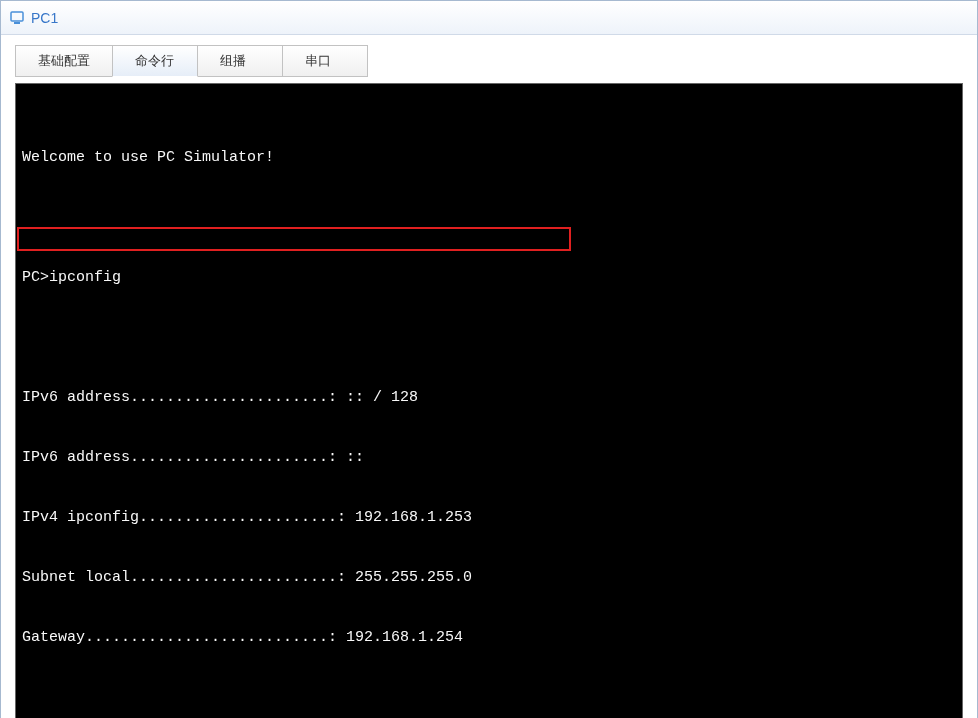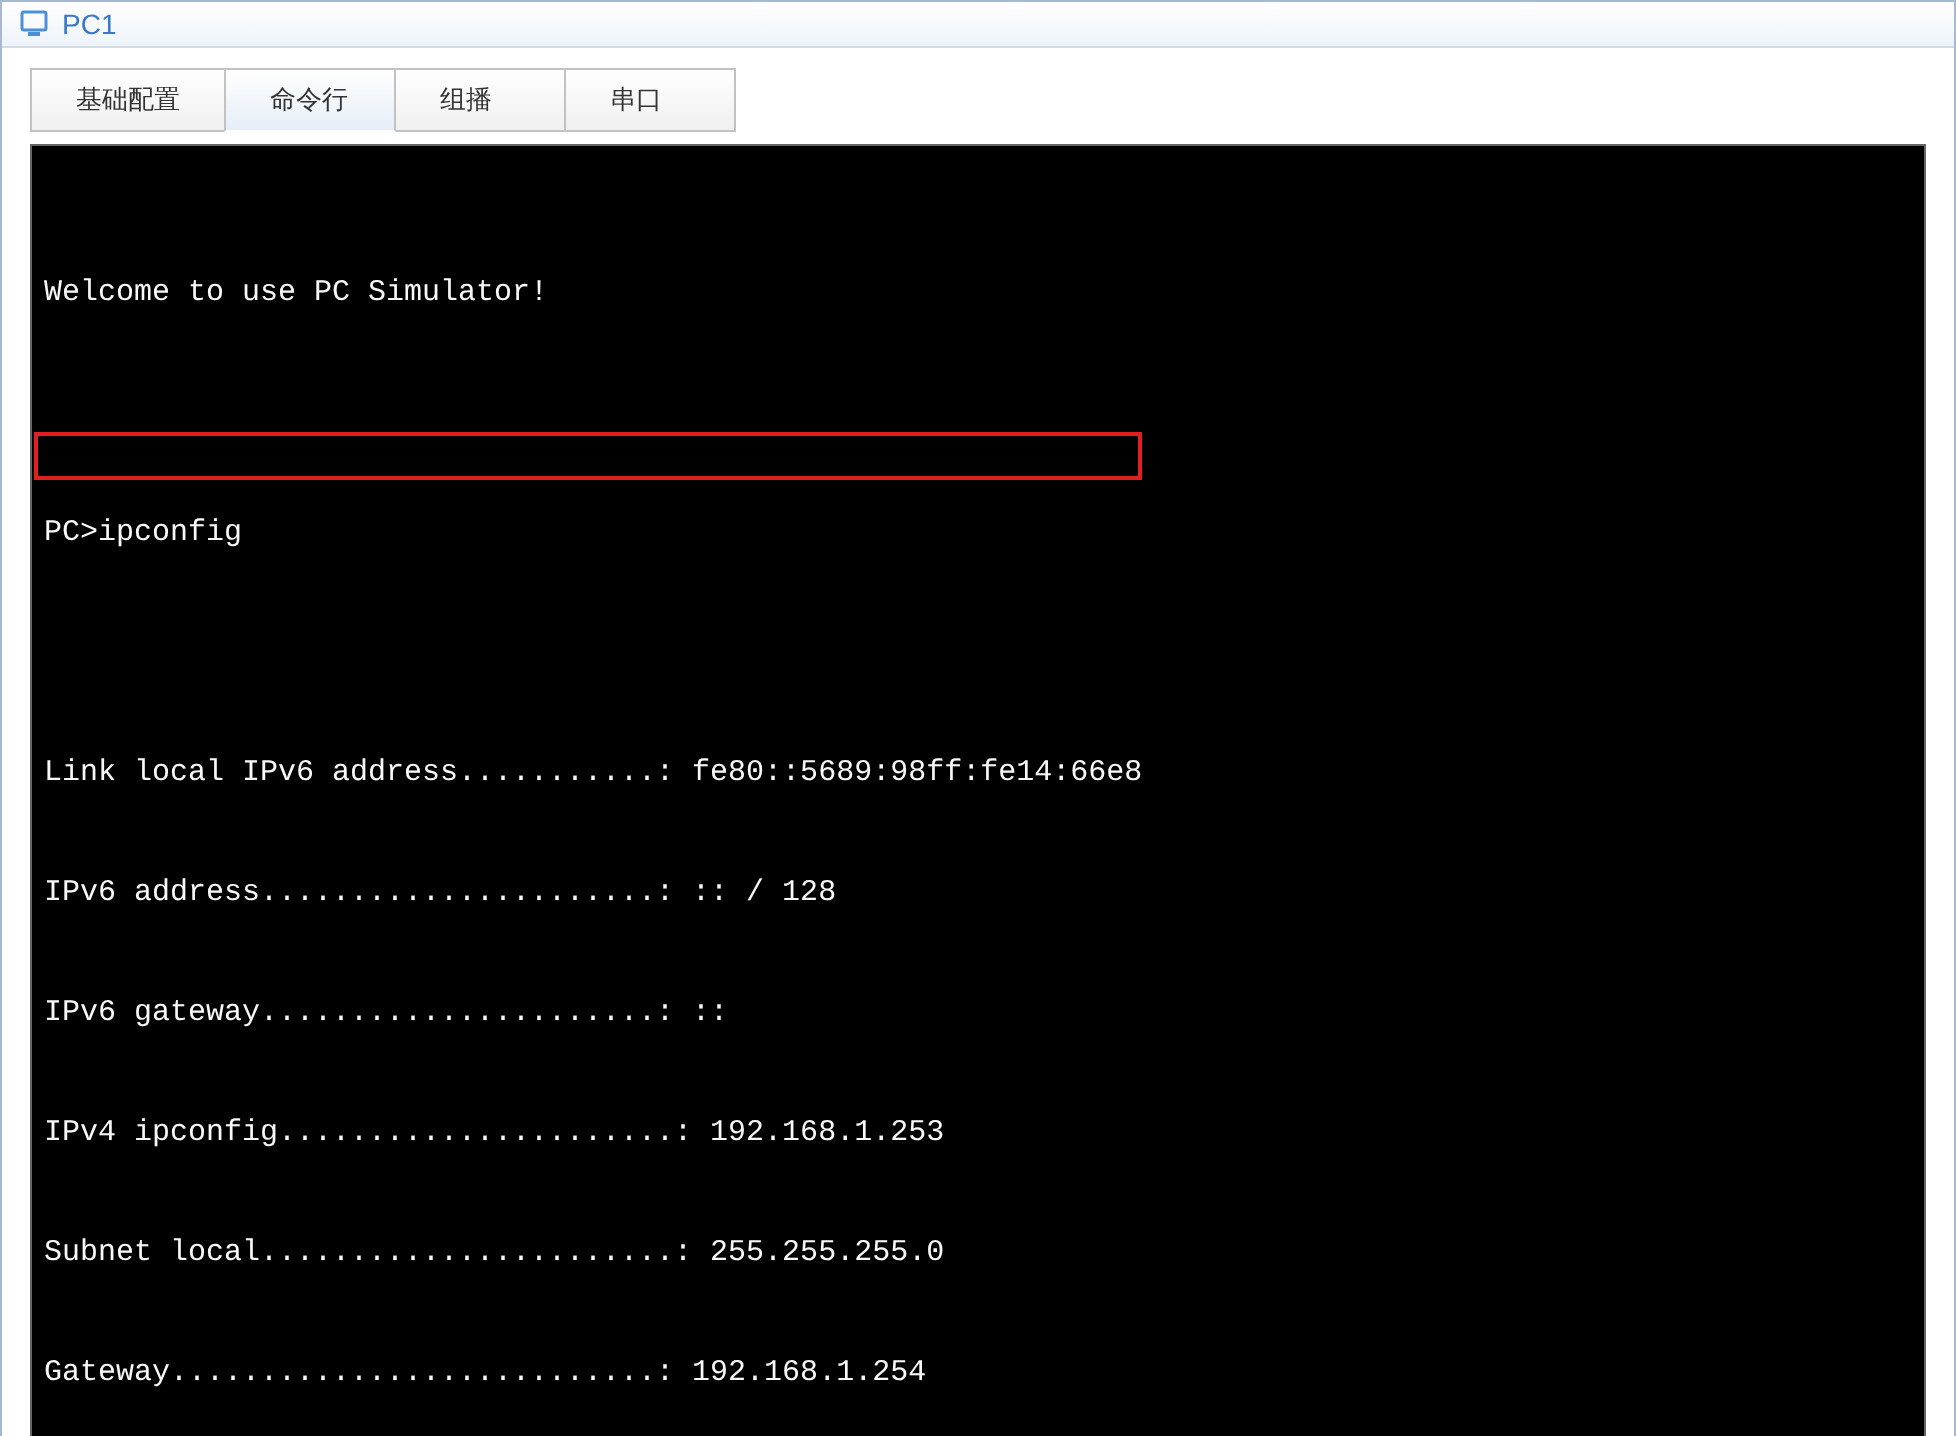--- a/index.html
+++ b/index.html
@@ -16,21 +16,21 @@
       border: 1px solid #a6b9d0;
       background: #ffffff;
       margin-bottom: 0;
     }
     .titlebar {
       background: linear-gradient(to bottom, #ffffff, #eef3fa);
       border-bottom: 1px solid #d0dae8;
       display: flex;
       align-items: center;
       padding: 4px 8px;
-      height: 23px;
+      height: 34px;
     }
     .titlebar-icon {
       margin-right: 6px;
       display: flex;
       align-items: center;
     }
     .titlebar-title {
       color: #3877c9;
       font-size: 14px;
       flex: 1;
@@ -102,22 +102,21 @@
       <div class="tab">组播</div>
       <div class="tab">串口</div>
     </div>
   </div>
   <div class="terminal highlight-wrapper">
     <div class="highlight-overlay" style="left:1px; top:143px; width:554px; height:24px;"></div>
     <div class="terminal-line">Welcome to use PC Simulator!</div>
     <div class="terminal-line"></div>
     <div class="terminal-line">PC&gt;ipconfig</div>
     <div class="terminal-line"></div>
-    <div class="terminal-line">Link local IPv6 address...........: fe80::5689:98ff:fe14:66e8</div>
     <div class="terminal-line">IPv6 address......................: :: / 128</div>
-    <div class="terminal-line">IPv6 gateway......................: ::</div>
+    <div class="terminal-line">IPv6 address......................: ::</div>
     <div class="terminal-line">IPv4 ipconfig......................: 192.168.1.253</div>
     <div class="terminal-line">Subnet local.......................: 255.255.255.0</div>
     <div class="terminal-line">Gateway...........................: 192.168.1.254</div>
     
     
   </div>
 </div>
 
 </body></html>

